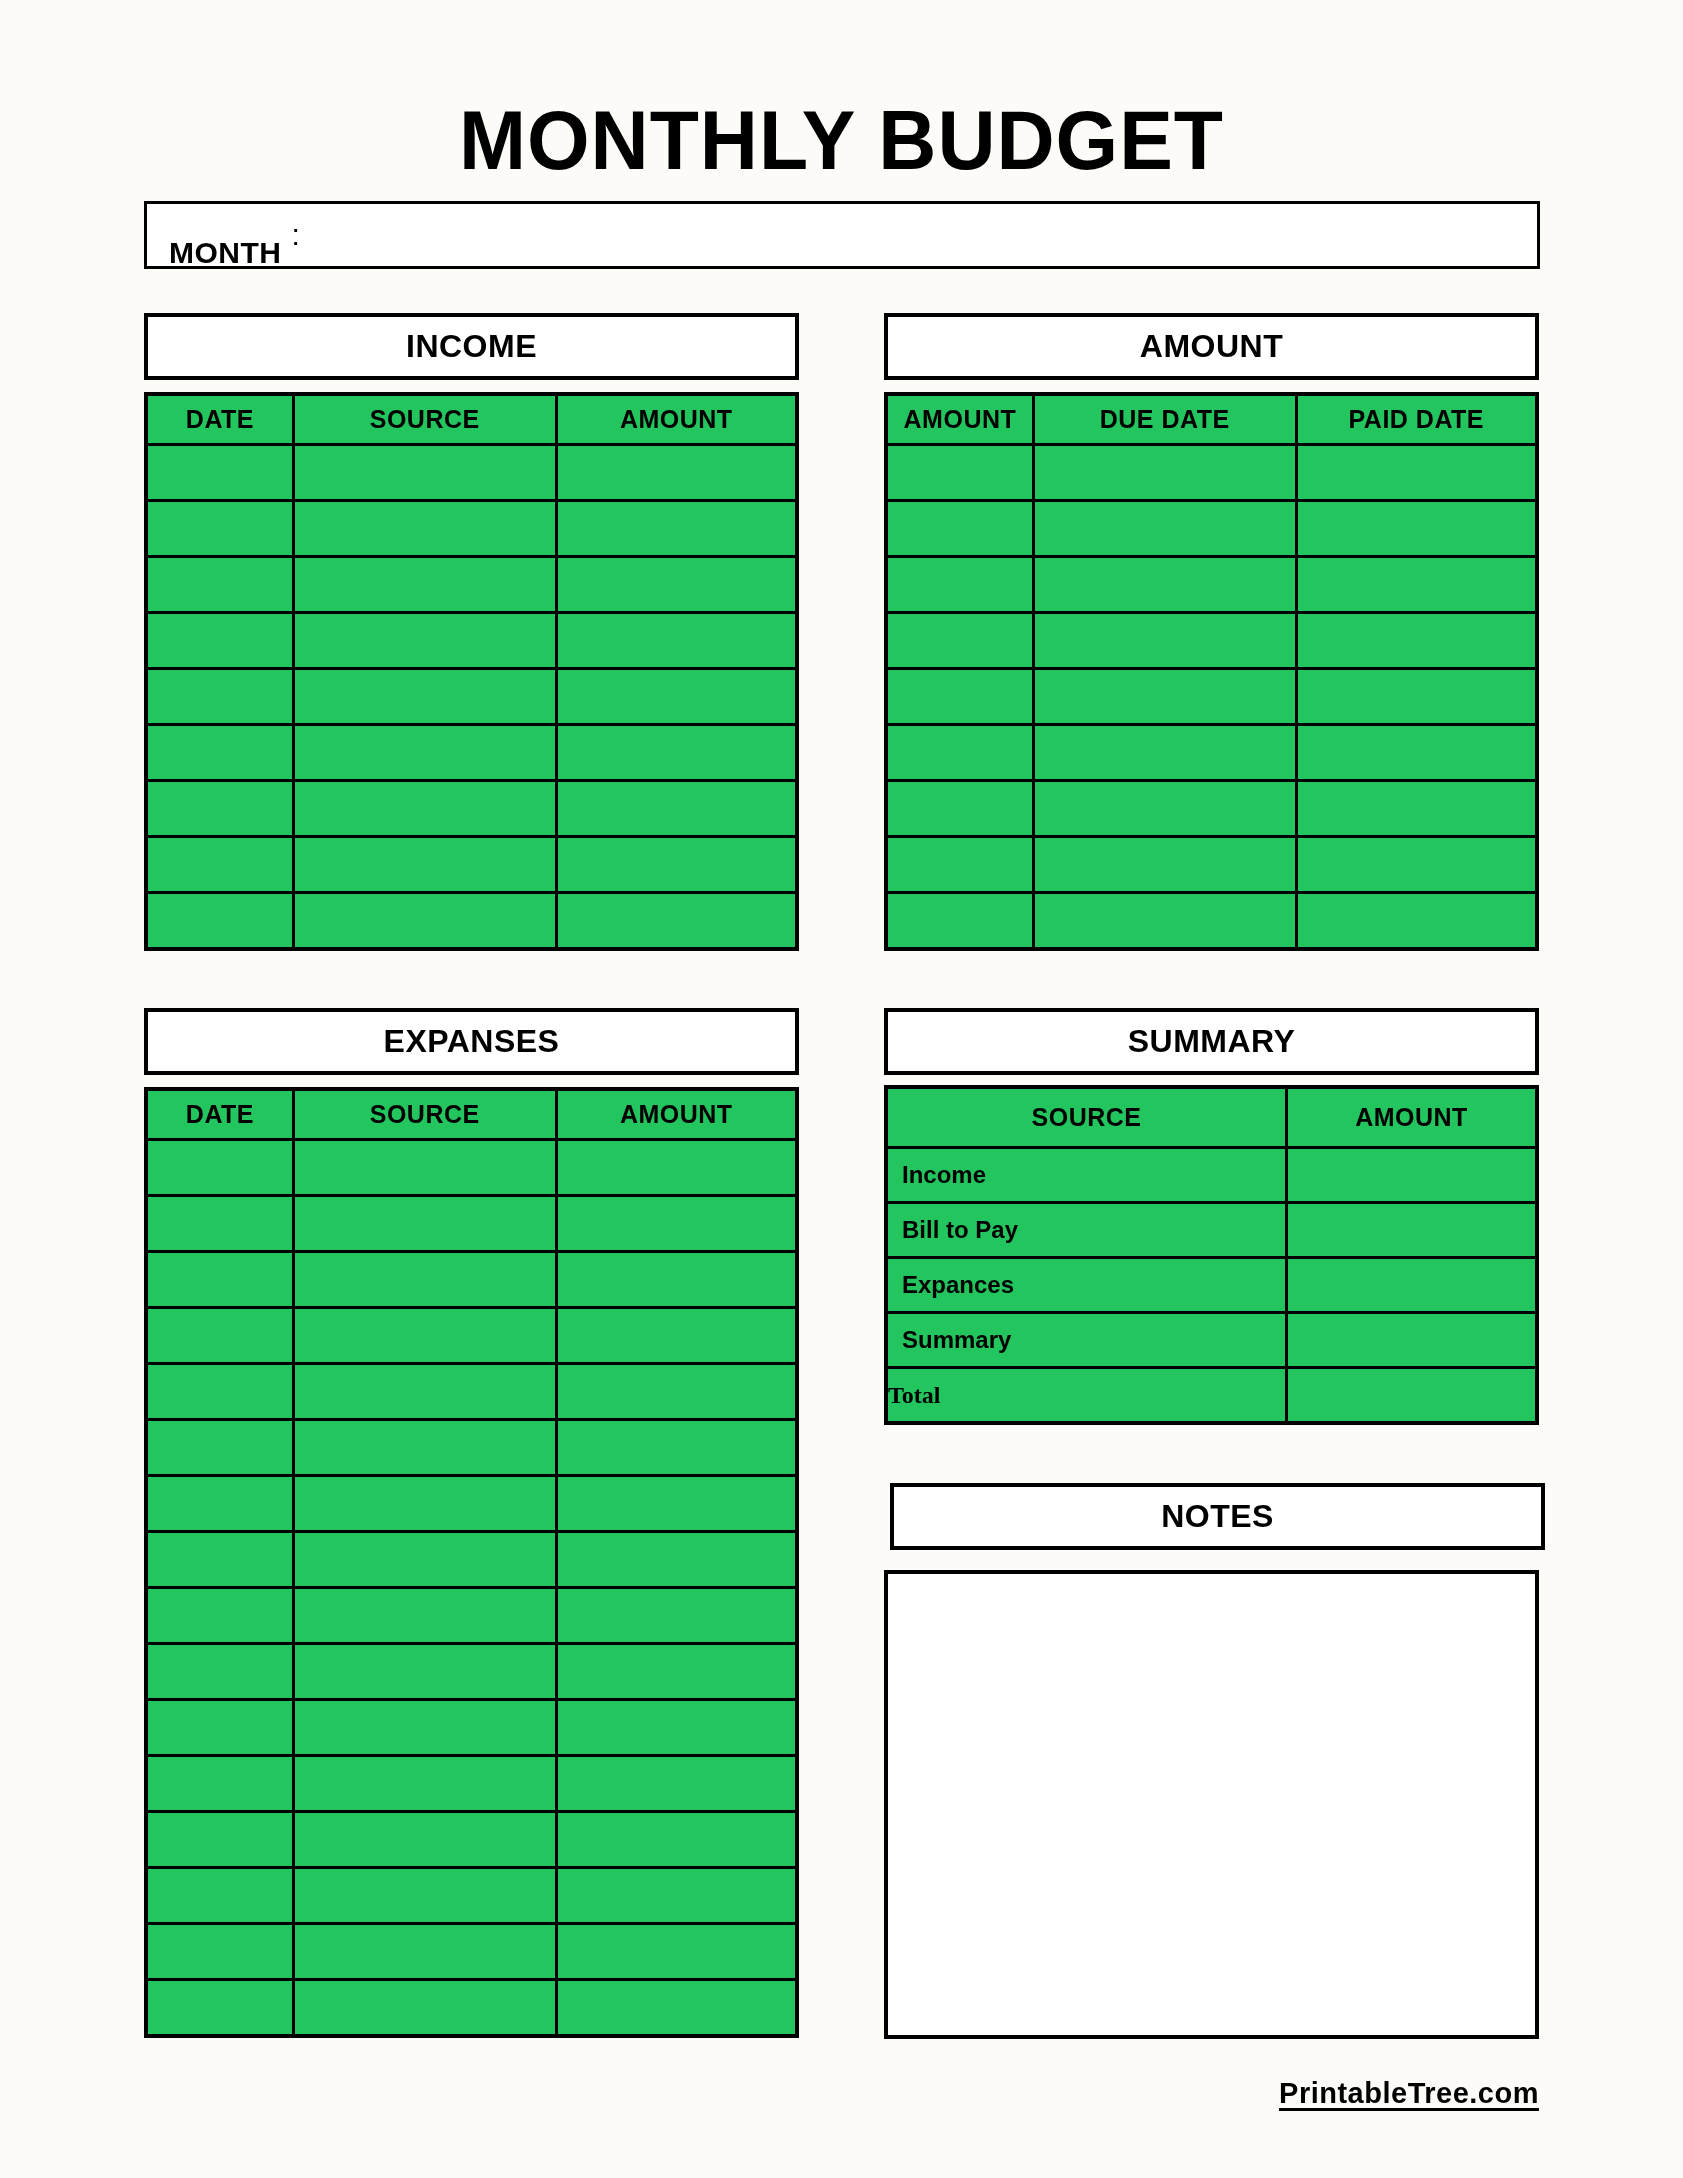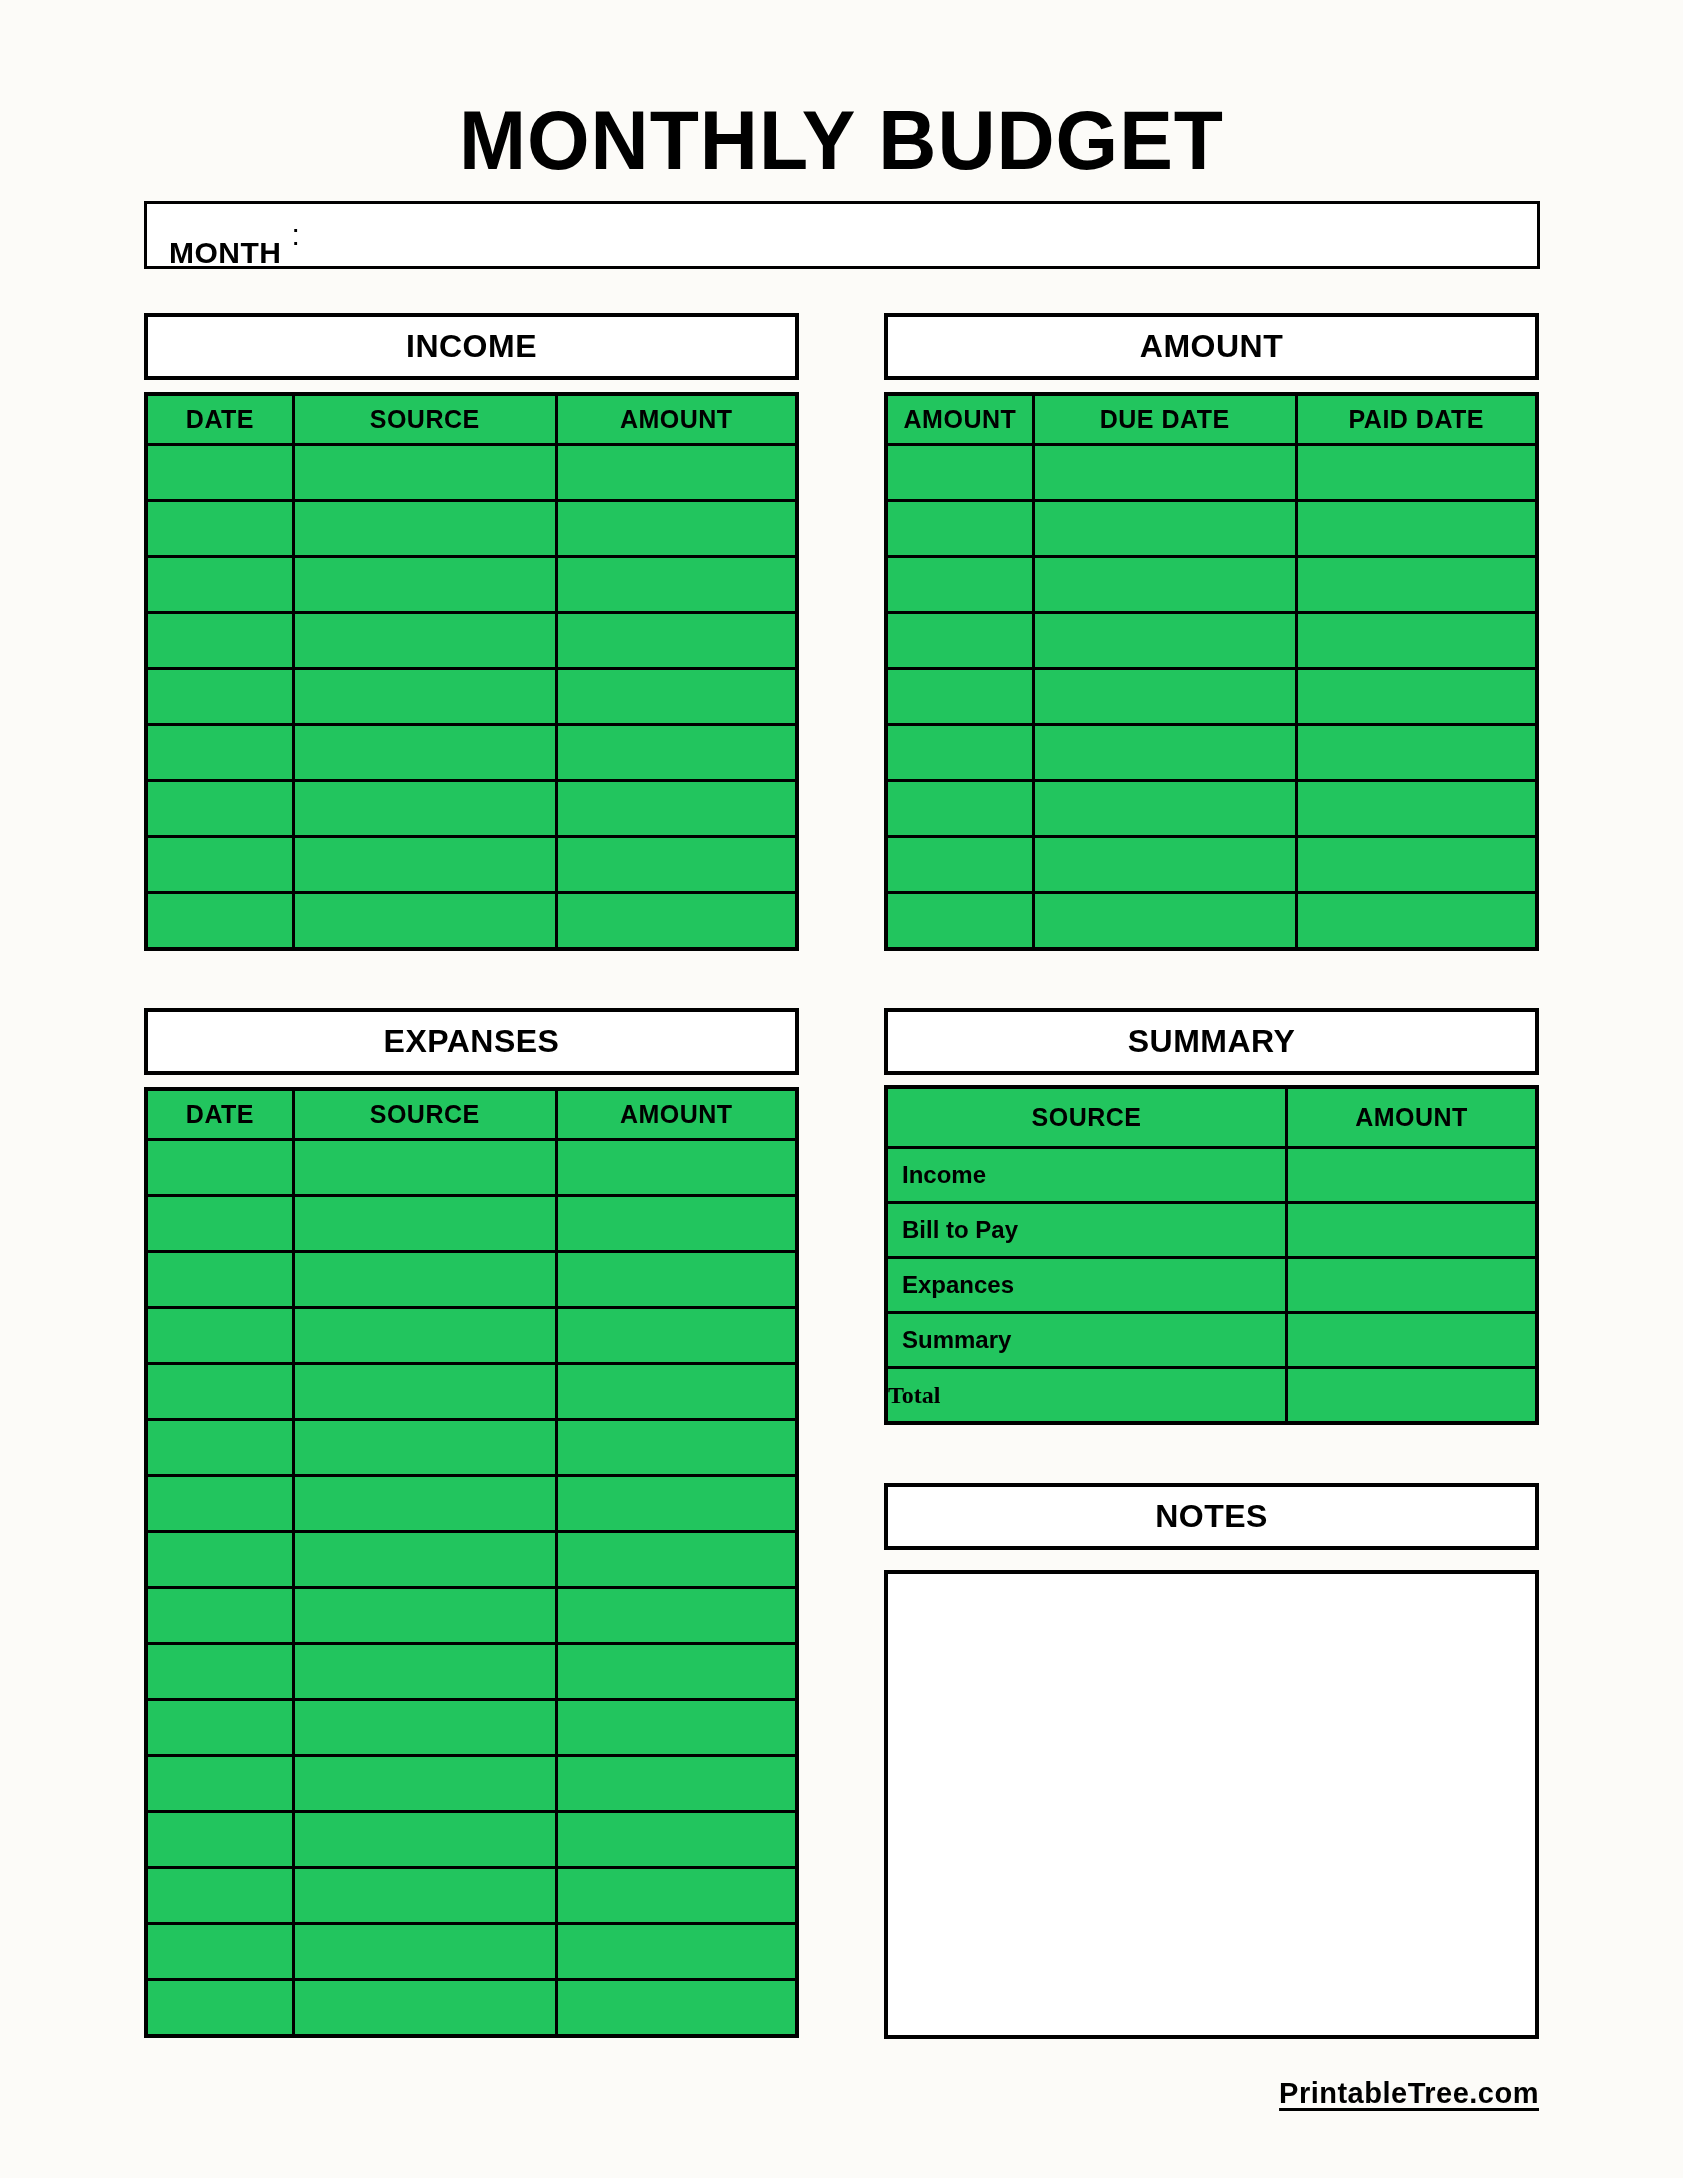--- a/index.html
+++ b/index.html
@@ -64,21 +64,21 @@
   
   .cols-2 th:nth-child(1), .cols-2 td:nth-child(1) { width: 61%; }
   #summary-table th { height: 57px; }
   #summary-table tbody td { height: 52px; }
   #summary-table td.lbl {
     font-size: 24px; font-weight: 700; text-align: left;
     padding-left: 14px; vertical-align: middle;
   }
   #summary-table td.lbl.center { padding-left: 0; font-family: Liberation Serif, serif; }
 
-  .notes-title { top: 1483px; }
+  .notes-title { top: 1483px; margin-left: 6px; }
   .notes-box {
     position: absolute; left: 884px; top: 1570px;
     width: 655px; height: 469px; box-sizing: border-box;
     border: 4px solid #000; background: #fff;
     font-size: 24px; padding: 12px;
   }
 
   .footer-link {
     position: absolute; top: 2077px; right: 144px;
     font-size: 29px; font-weight: 700;

